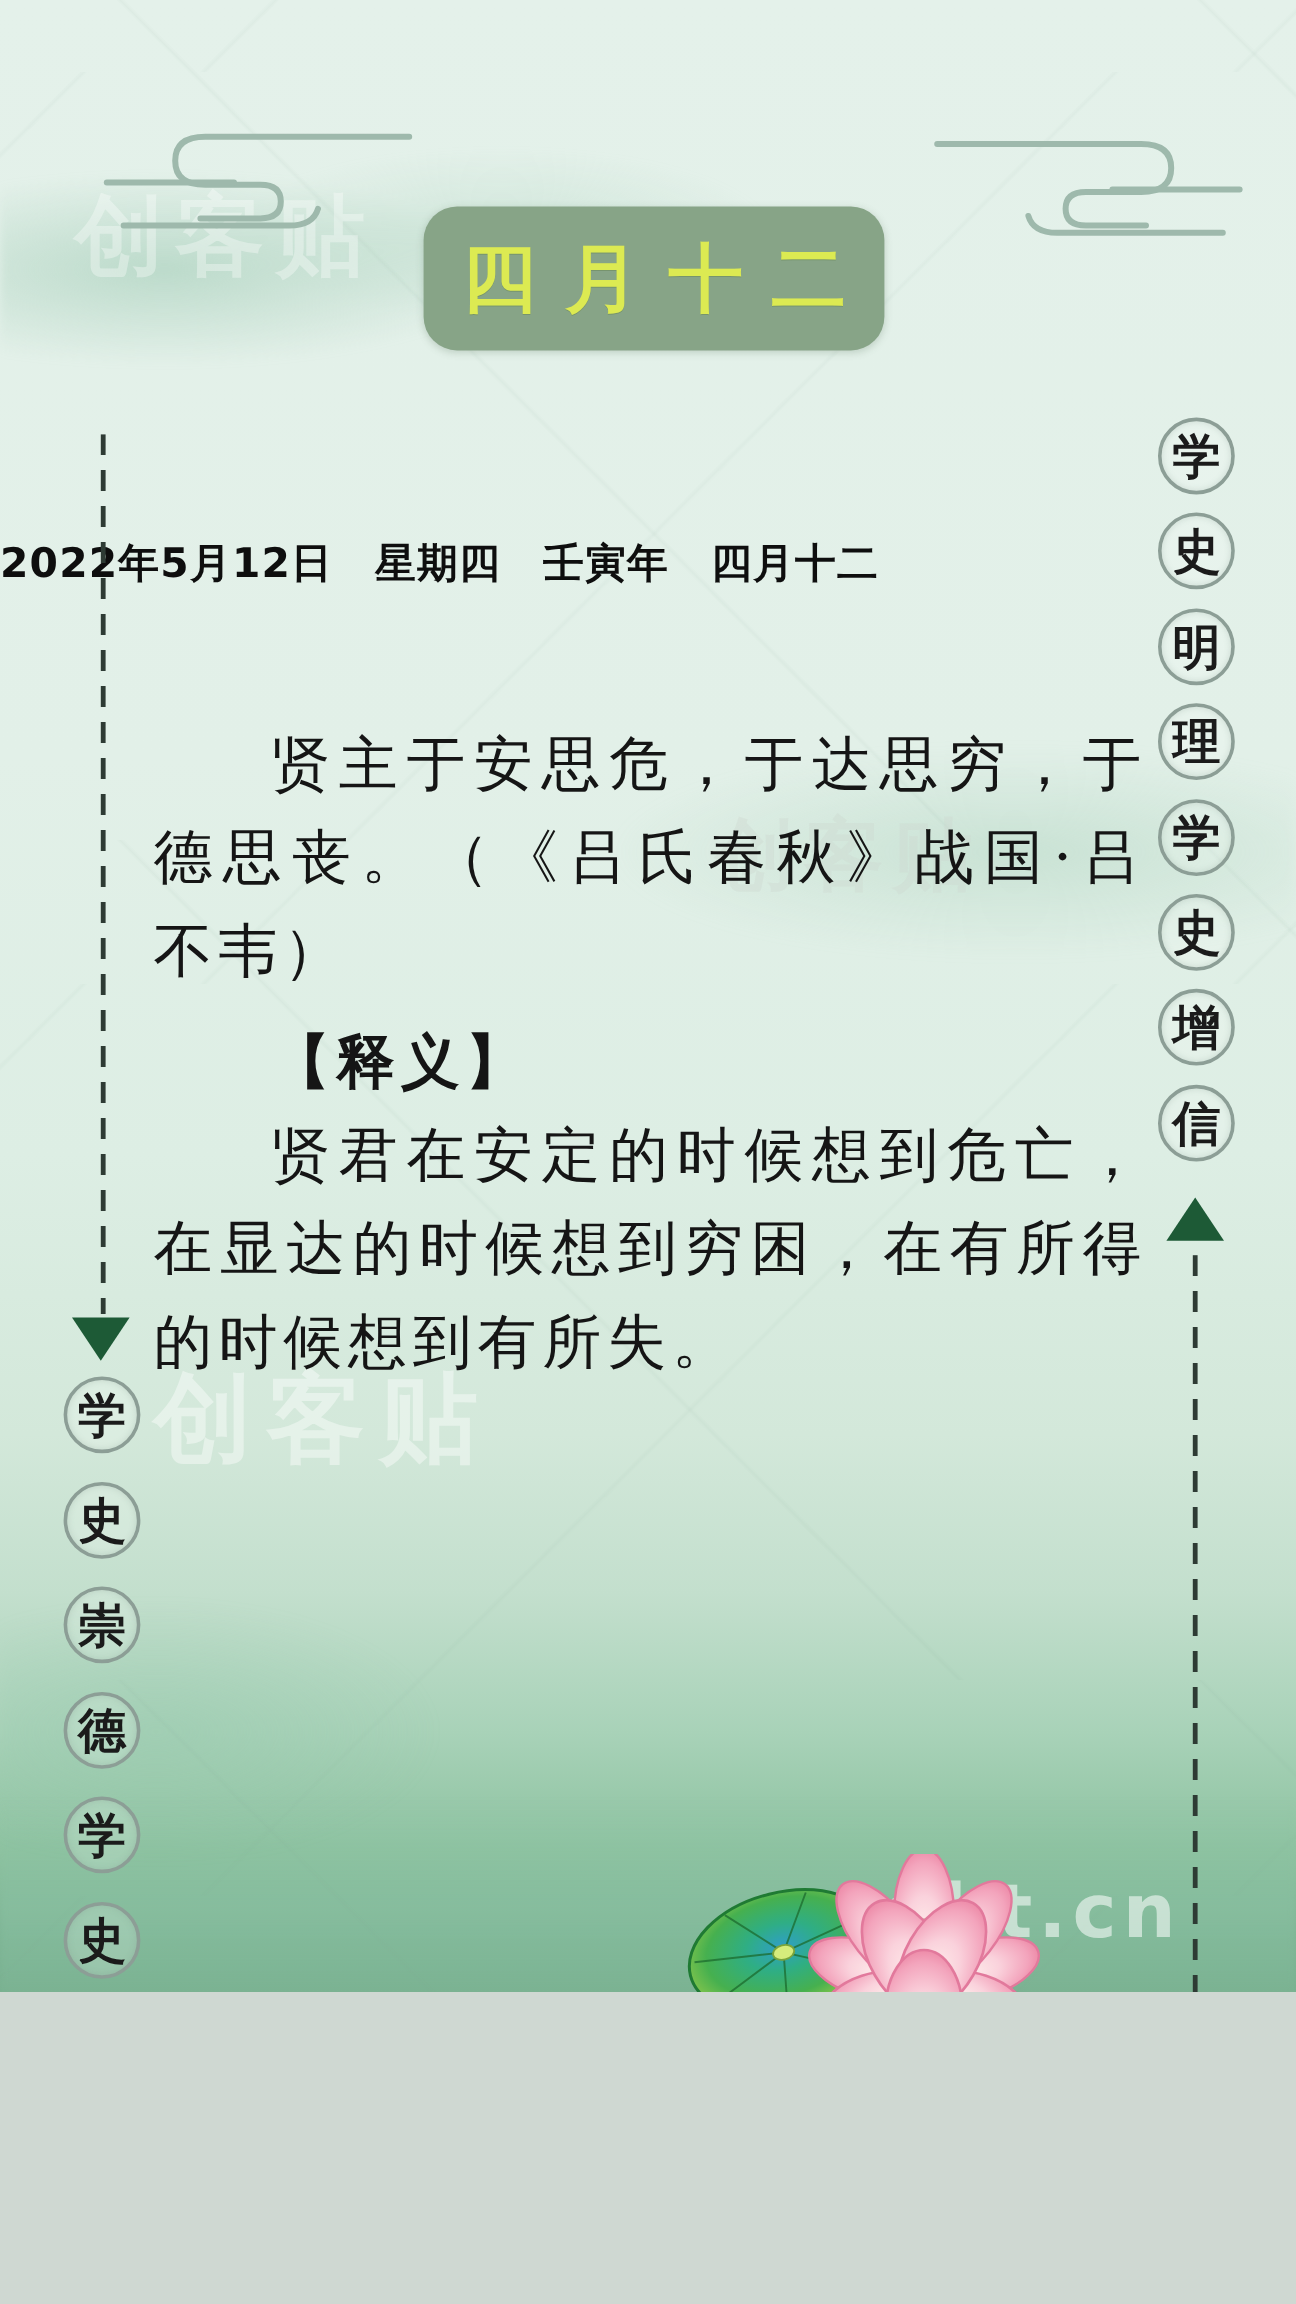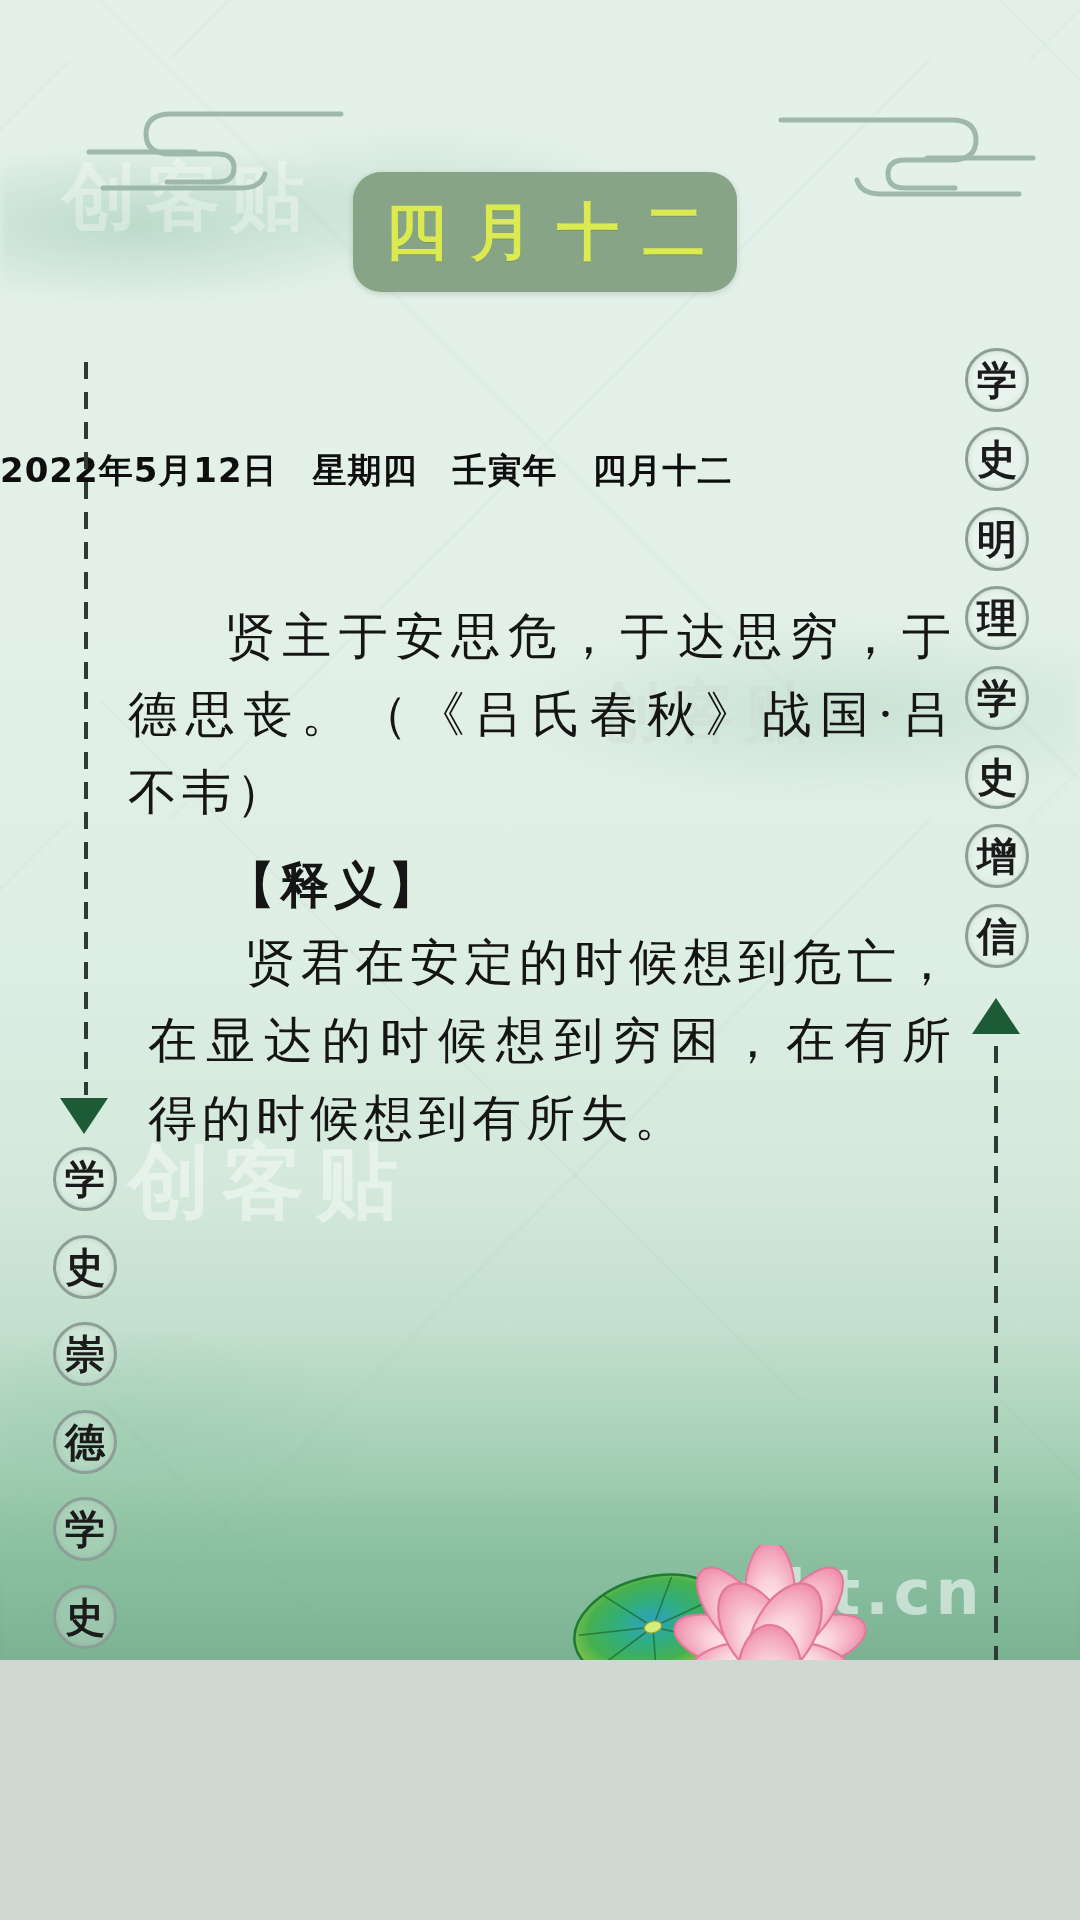--- a/index.html
+++ b/index.html
@@ -114,21 +114,21 @@
   <div class="badge">
     <span>四月十二</span>
   </div>
 
   <div class="date-line">2022年5月12日　星期四　壬寅年　四月十二</div>
 
   <div class="quote indent">贤主于安思危，于达思穷，于德思丧。（《吕氏春秋》战国·吕不韦）</div>
 
   <div class="interp">
     <span class="interp-label">【释义】</span>
-    <span class="indent" style="display:block;margin-left:20px;">贤君在安定的时候想到危亡，在显达的时候想到穷困，在有所得的时候想到有所失。</span>
+    <span class="indent" style="display:block;">贤君在安定的时候想到危亡，在显达的时候想到穷困，在有所得的时候想到有所失。</span>
   </div>
 
 
   <div class="rail-char rail-right" style="top:348px;">学</div>
   <div class="rail-char rail-right" style="top:427px;">史</div>
   <div class="rail-char rail-right" style="top:507px;">明</div>
   <div class="rail-char rail-right" style="top:586px;">理</div>
   <div class="rail-char rail-right" style="top:666px;">学</div>
   <div class="rail-char rail-right" style="top:745px;">史</div>
   <div class="rail-char rail-right" style="top:824px;">增</div>

